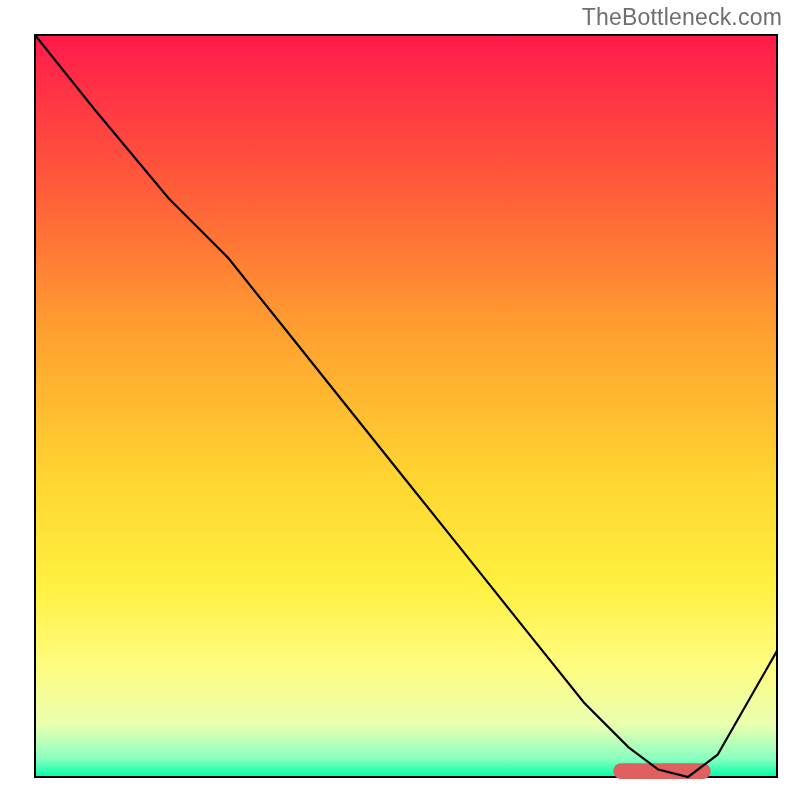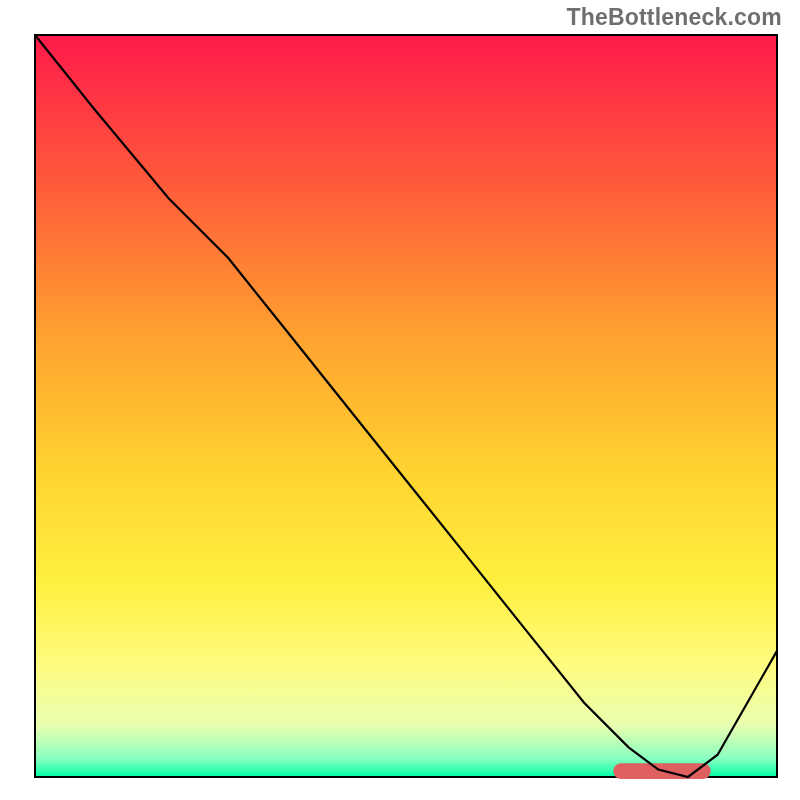--- a/index.html
+++ b/index.html
@@ -14,21 +14,21 @@
     position: relative;
     width: 800px;
     height: 800px;
   }
   .watermark {
     position: absolute;
     top: 4px;
     right: 18px;
     color: #6f6f6f;
     font-size: 23px;
-    font-weight: 700;
+    font-weight: 400;
     letter-spacing: 0.2px;
   }
   svg {
     position: absolute;
     top: 0;
     left: 0;
   }
 </style>
 </head>
 <body>

